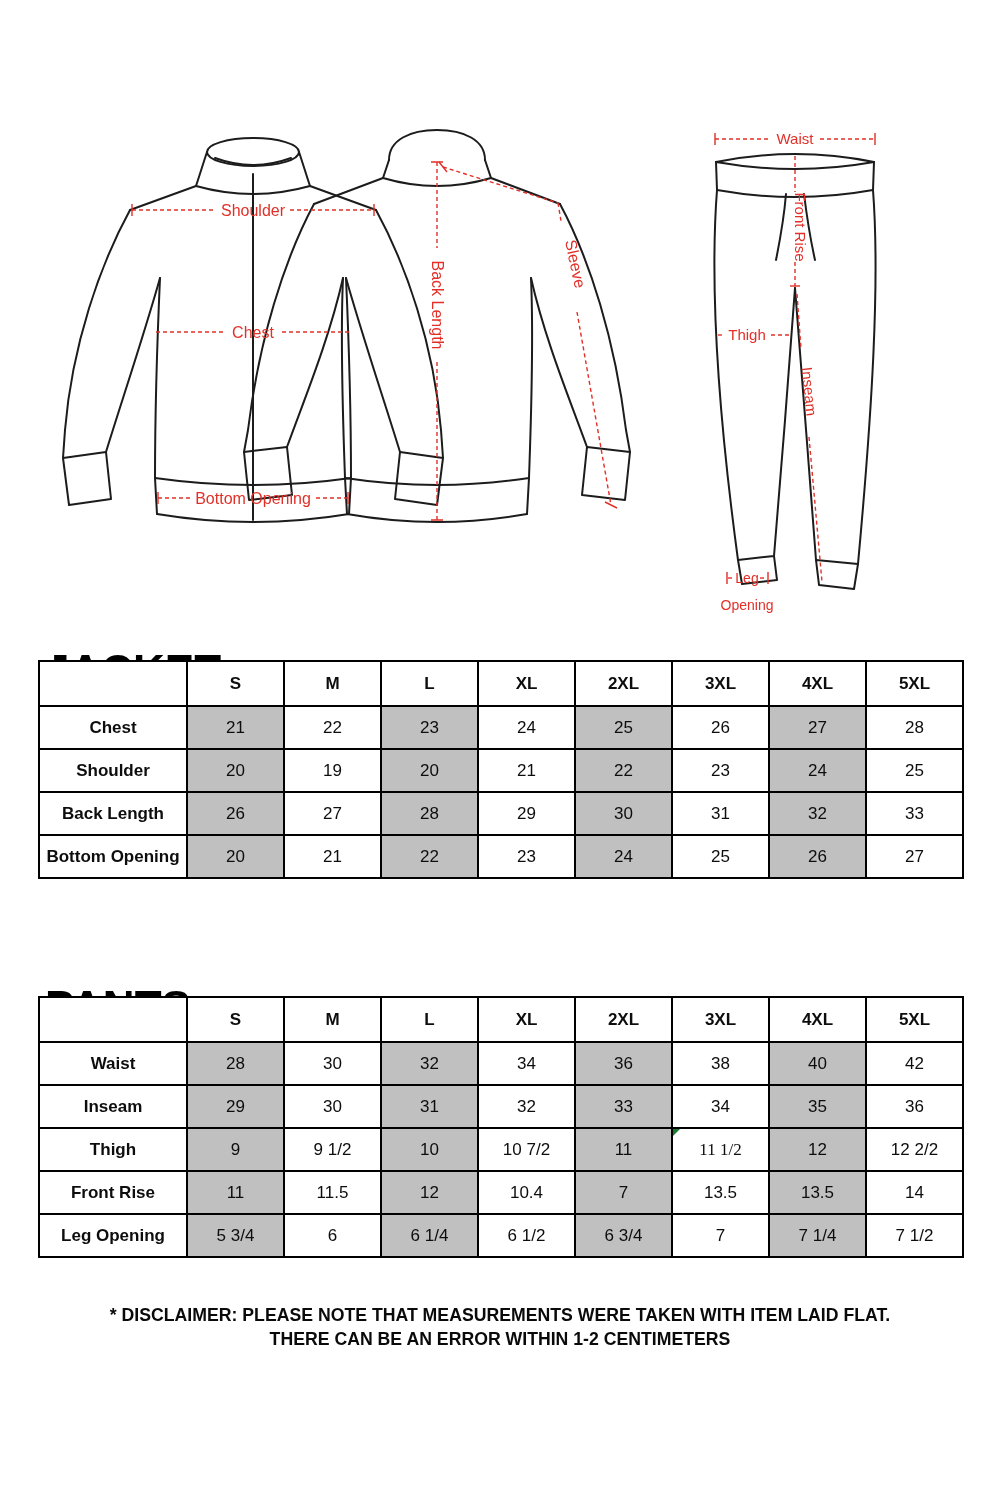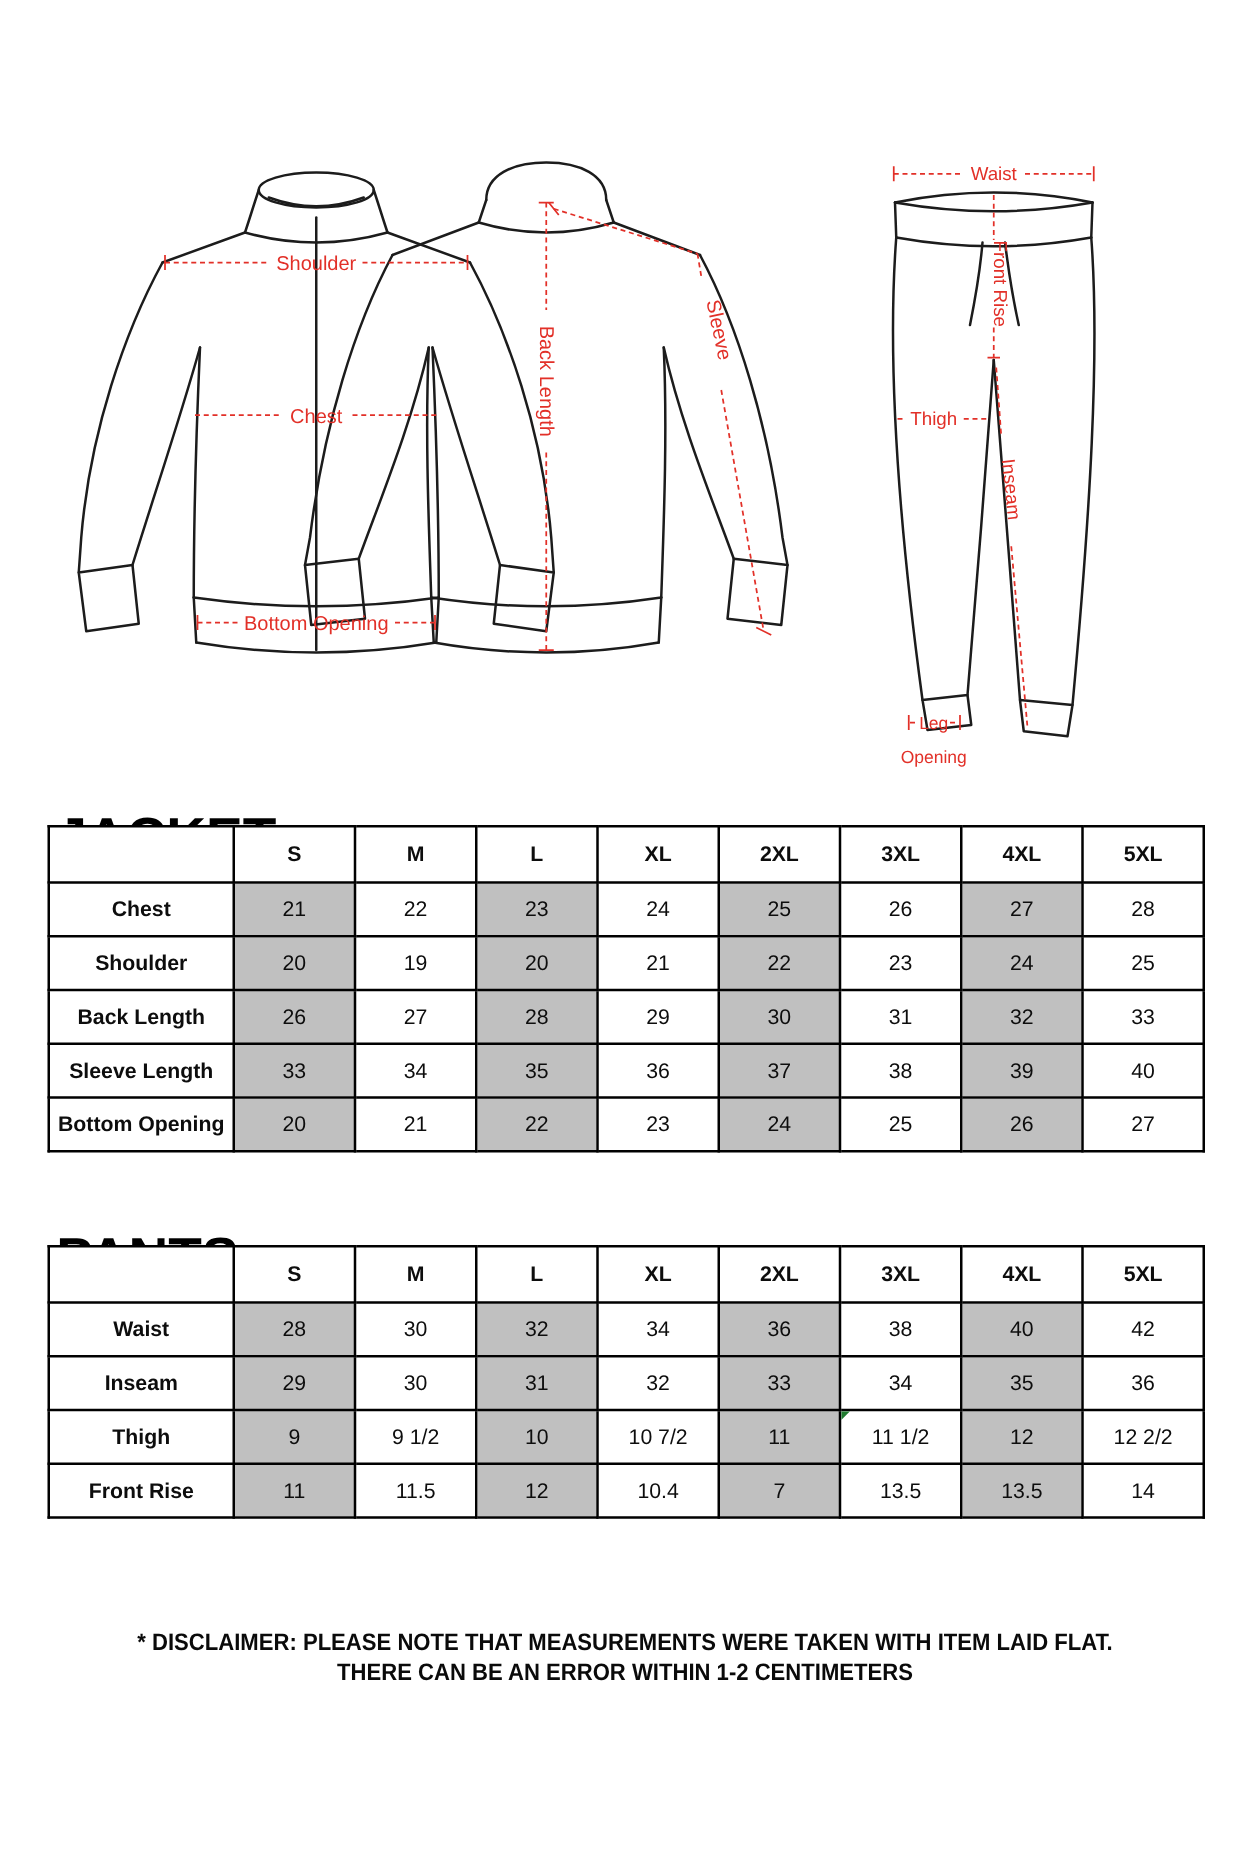--- a/index.html
+++ b/index.html
@@ -20,21 +20,21 @@
 
   
   .size-table{position:absolute;left:38px;border-collapse:collapse;table-layout:fixed;background:#fff;}
   .size-table th,.size-table td{border:2px solid #000;text-align:center;vertical-align:middle;
       font-size:17px;color:#0d0d0d;padding:0;overflow:hidden;}
   .size-table thead th{height:43px;font-weight:bold;}
   .size-table tbody th,.size-table tbody td{height:41px;}
   .size-table tbody th{font-weight:bold;}
   .size-table tbody td{font-weight:normal;}
   .shade{background:#c0c0c0;}
-  .corner-mark{position:relative;}
+  .corner-mark{position:relative;font-family:Liberation Serif, serif;}
   .corner-mark::before{content:"";position:absolute;top:0;left:0;width:0;height:0;
       border-top:7px solid #1e7a2e;border-right:7px solid transparent;}
 
   
   .disclaimer{position:absolute;left:0;top:1303px;width:1000px;text-align:center;
       font-weight:bold;color:#0a0a0a;font-size:19px;line-height:24px;
       transform:scaleX(0.93);transform-origin:50% 50%;}
 </style>
 </head>
 <body>
@@ -226,31 +226,20 @@
           <td class="shade">26</td>
           <td>27</td>
           <td class="shade">28</td>
           <td>29</td>
           <td class="shade">30</td>
           <td>31</td>
           <td class="shade">32</td>
           <td>33</td>
         </tr>
         <tr>
-          <th>Sleeve Length</th>
-          <td class="shade">33</td>
-          <td>34</td>
-          <td class="shade">35</td>
-          <td>36</td>
-          <td class="shade">37</td>
-          <td>38</td>
-          <td class="shade">39</td>
-          <td>40</td>
-        </tr>
-        <tr>
           <th>Bottom Opening</th>
           <td class="shade">20</td>
           <td>21</td>
           <td class="shade">22</td>
           <td>23</td>
           <td class="shade">24</td>
           <td>25</td>
           <td class="shade">26</td>
           <td>27</td>
         </tr>
@@ -321,20 +310,31 @@
           <th>Front Rise</th>
           <td class="shade">11</td>
           <td>11.5</td>
           <td class="shade">12</td>
           <td>10.4</td>
           <td class="shade">7</td>
           <td>13.5</td>
           <td class="shade">13.5</td>
           <td>14</td>
         </tr>
+        <tr>
+          <th>Leg Opening</th>
+          <td class="shade">5 3/4</td>
+          <td>6</td>
+          <td class="shade">6 1/4</td>
+          <td>6 1/2</td>
+          <td class="shade">6 3/4</td>
+          <td>7</td>
+          <td class="shade">7 1/4</td>
+          <td>7 1/2</td>
+        </tr>
       </tbody>
     </table>
 
   <div class="disclaimer">
     <div>* DISCLAIMER: PLEASE NOTE THAT MEASUREMENTS WERE TAKEN WITH ITEM LAID FLAT.</div>
     <div>THERE CAN BE AN ERROR WITHIN 1-2 CENTIMETERS</div>
   </div>
 
 </div>
 

